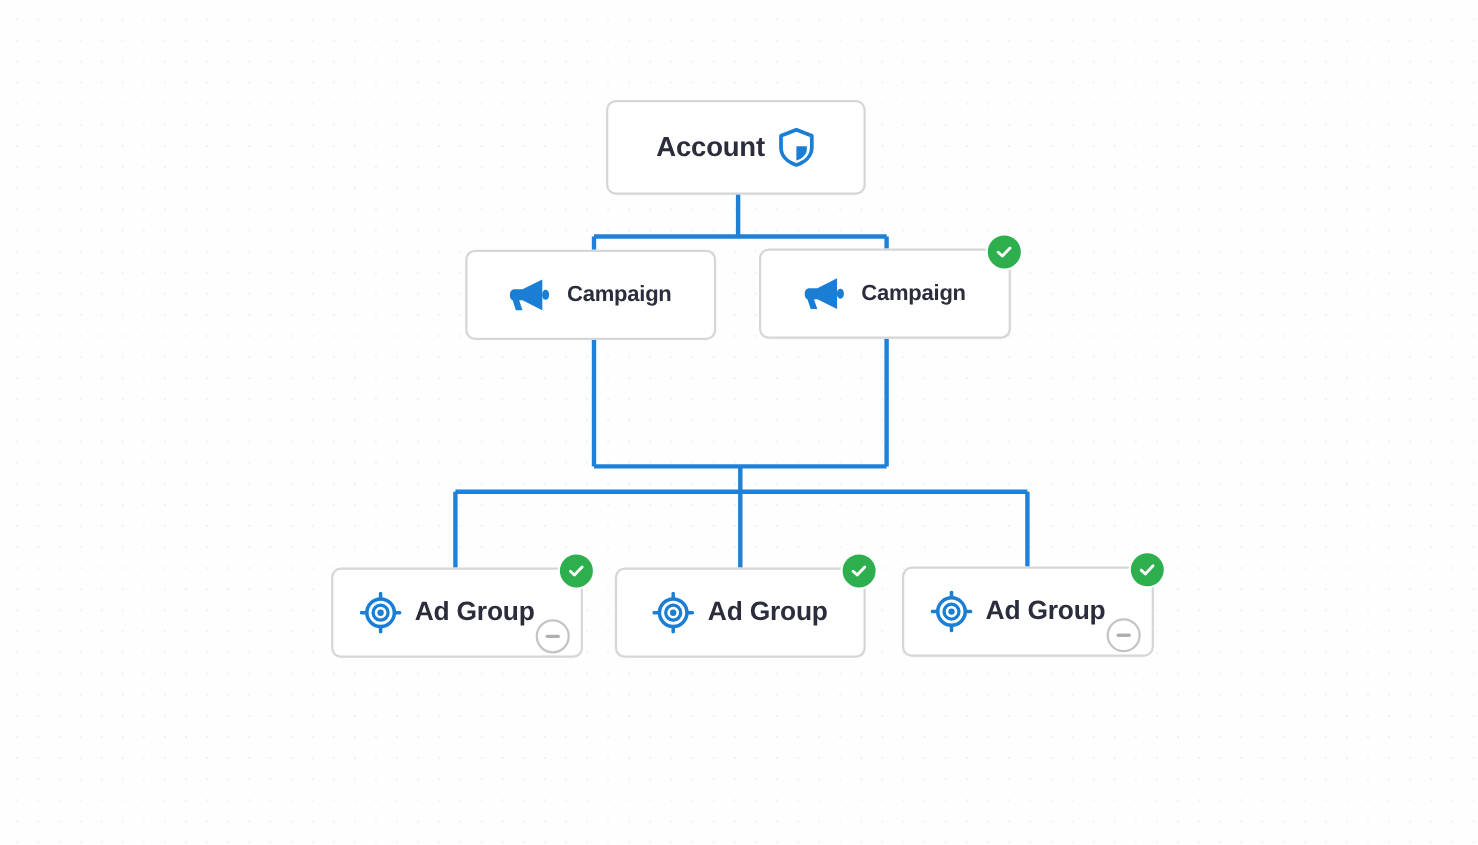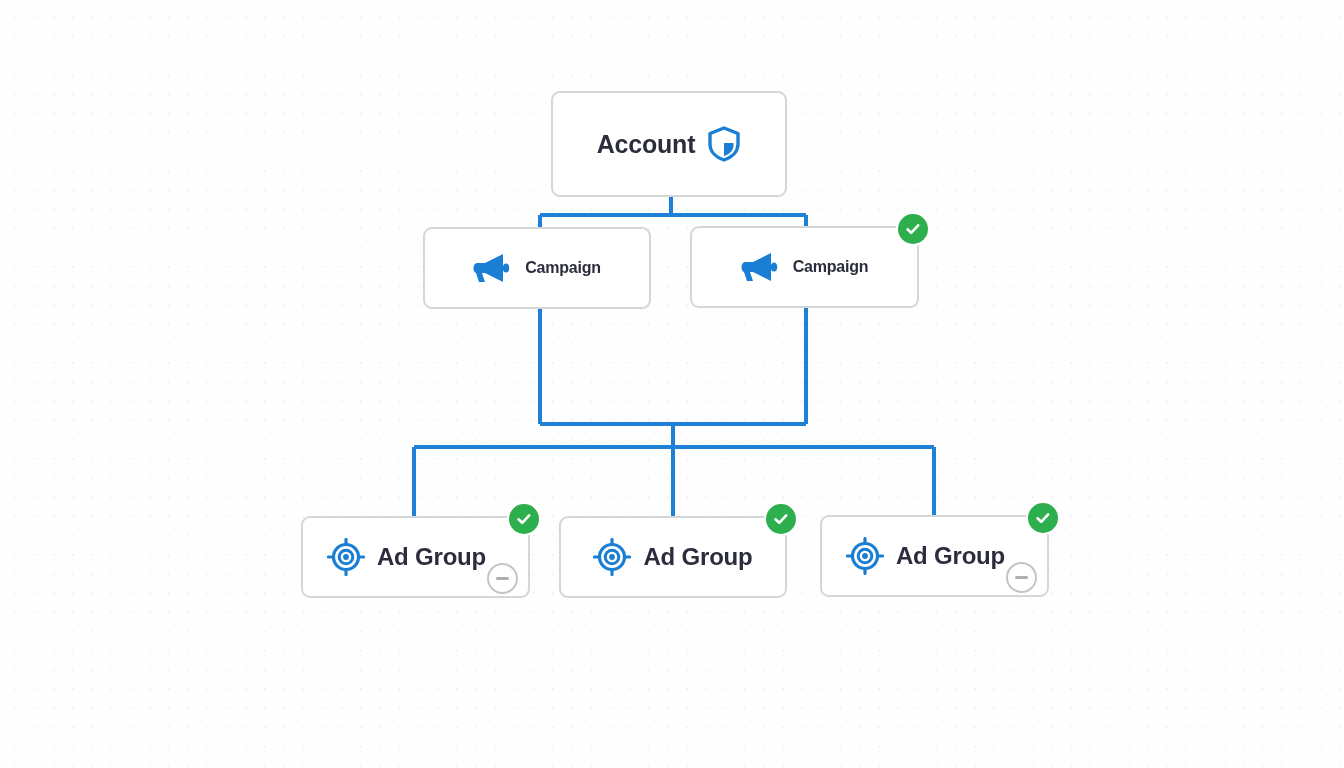--- a/index.html
+++ b/index.html
@@ -48,32 +48,32 @@
     box-shadow: 0 1px 1px rgba(0,0,0,0.015);
   }
   .node-label {
     color: #2b2d3c;
     font-weight: bold;
     letter-spacing: -0.2px;
     white-space: nowrap;
   }
 
   .node-account {
-    left: 551px;  top: 91px;  width: 236px; height: 106px;
+    left: 551px;  top: 91px;  width: 236px; height: 86px;
   }
   .node-account .node-label { font-size: 25px; }
 
   .node-campaign-1 {
     left: 423px;  top: 227px;  width: 228px; height: 82px;
   }
   .node-campaign-2 {
     left: 690px;  top: 226px;  width: 229px; height: 82px;
   }
   .node-campaign-1 .node-label,
-  .node-campaign-2 .node-label { font-size: 16px; }
+  .node-campaign-2 .node-label { font-size: 20px; }
 
   .node-adgroup-1 {
     left: 301px;  top: 516px;  width: 229px; height: 82px;
   }
   .node-adgroup-2 {
     left: 559px;  top: 516px;  width: 228px; height: 82px;
   }
   .node-adgroup-3 {
     left: 820px;  top: 515px;  width: 229px; height: 82px;
   }

